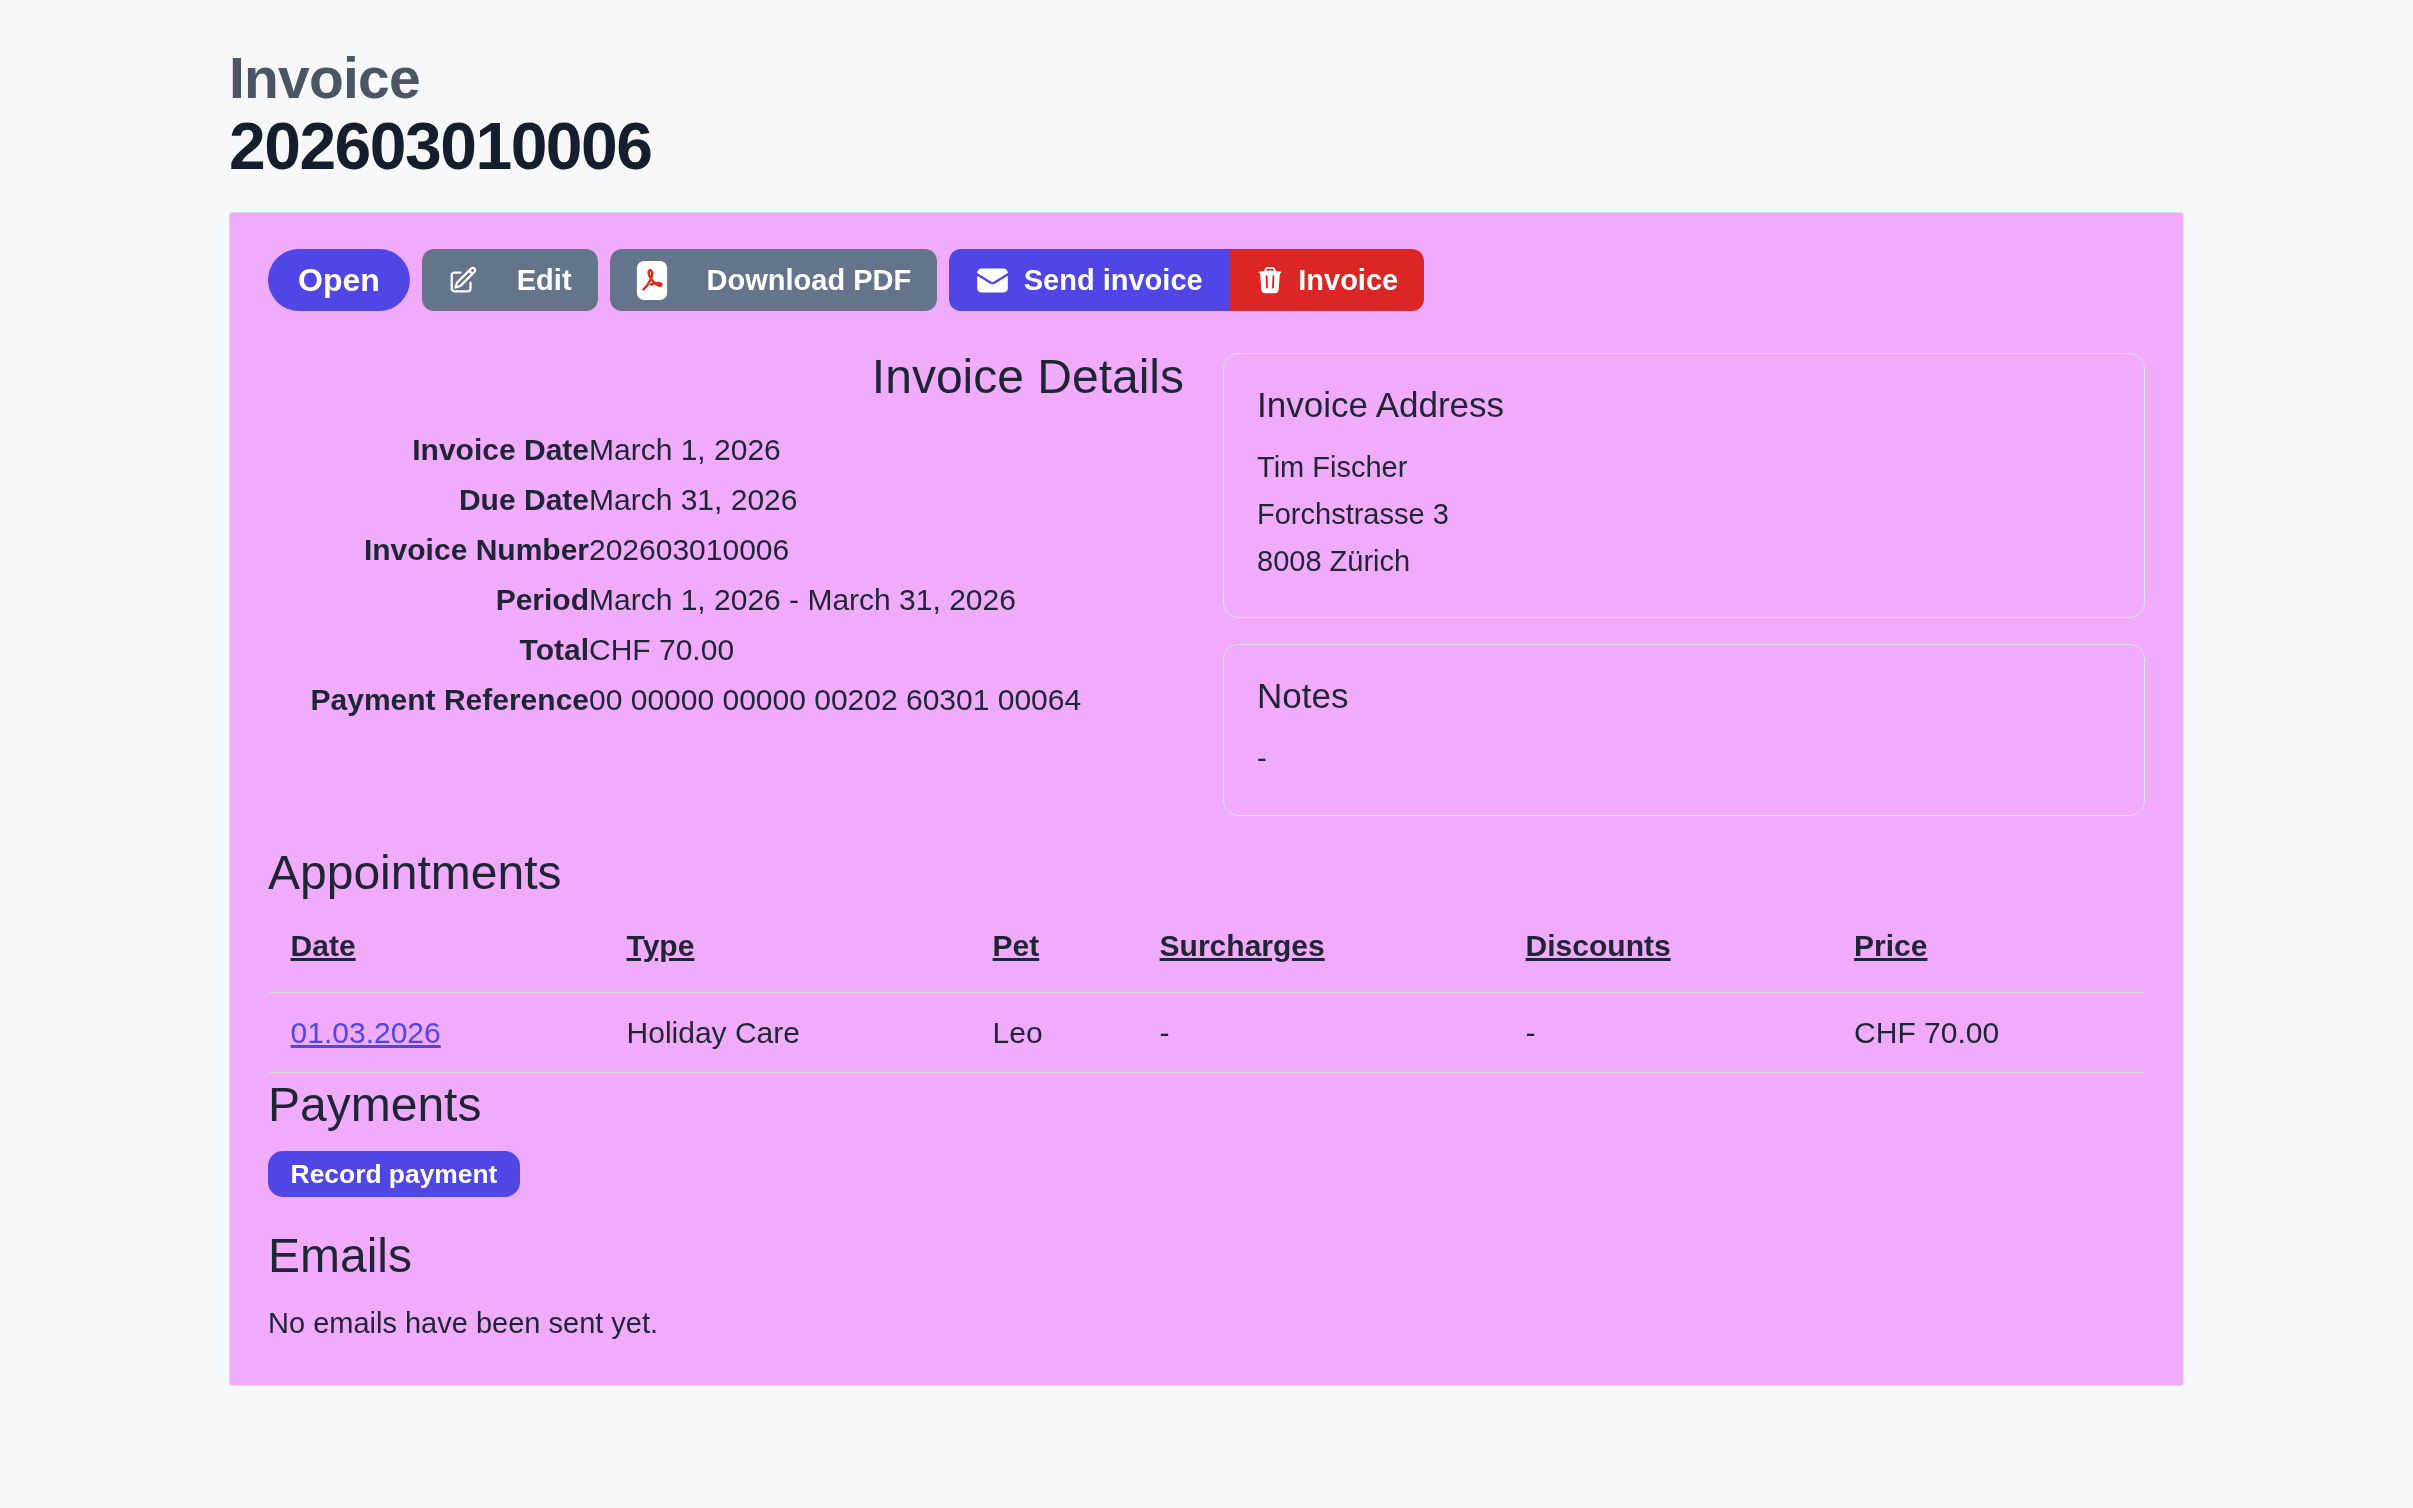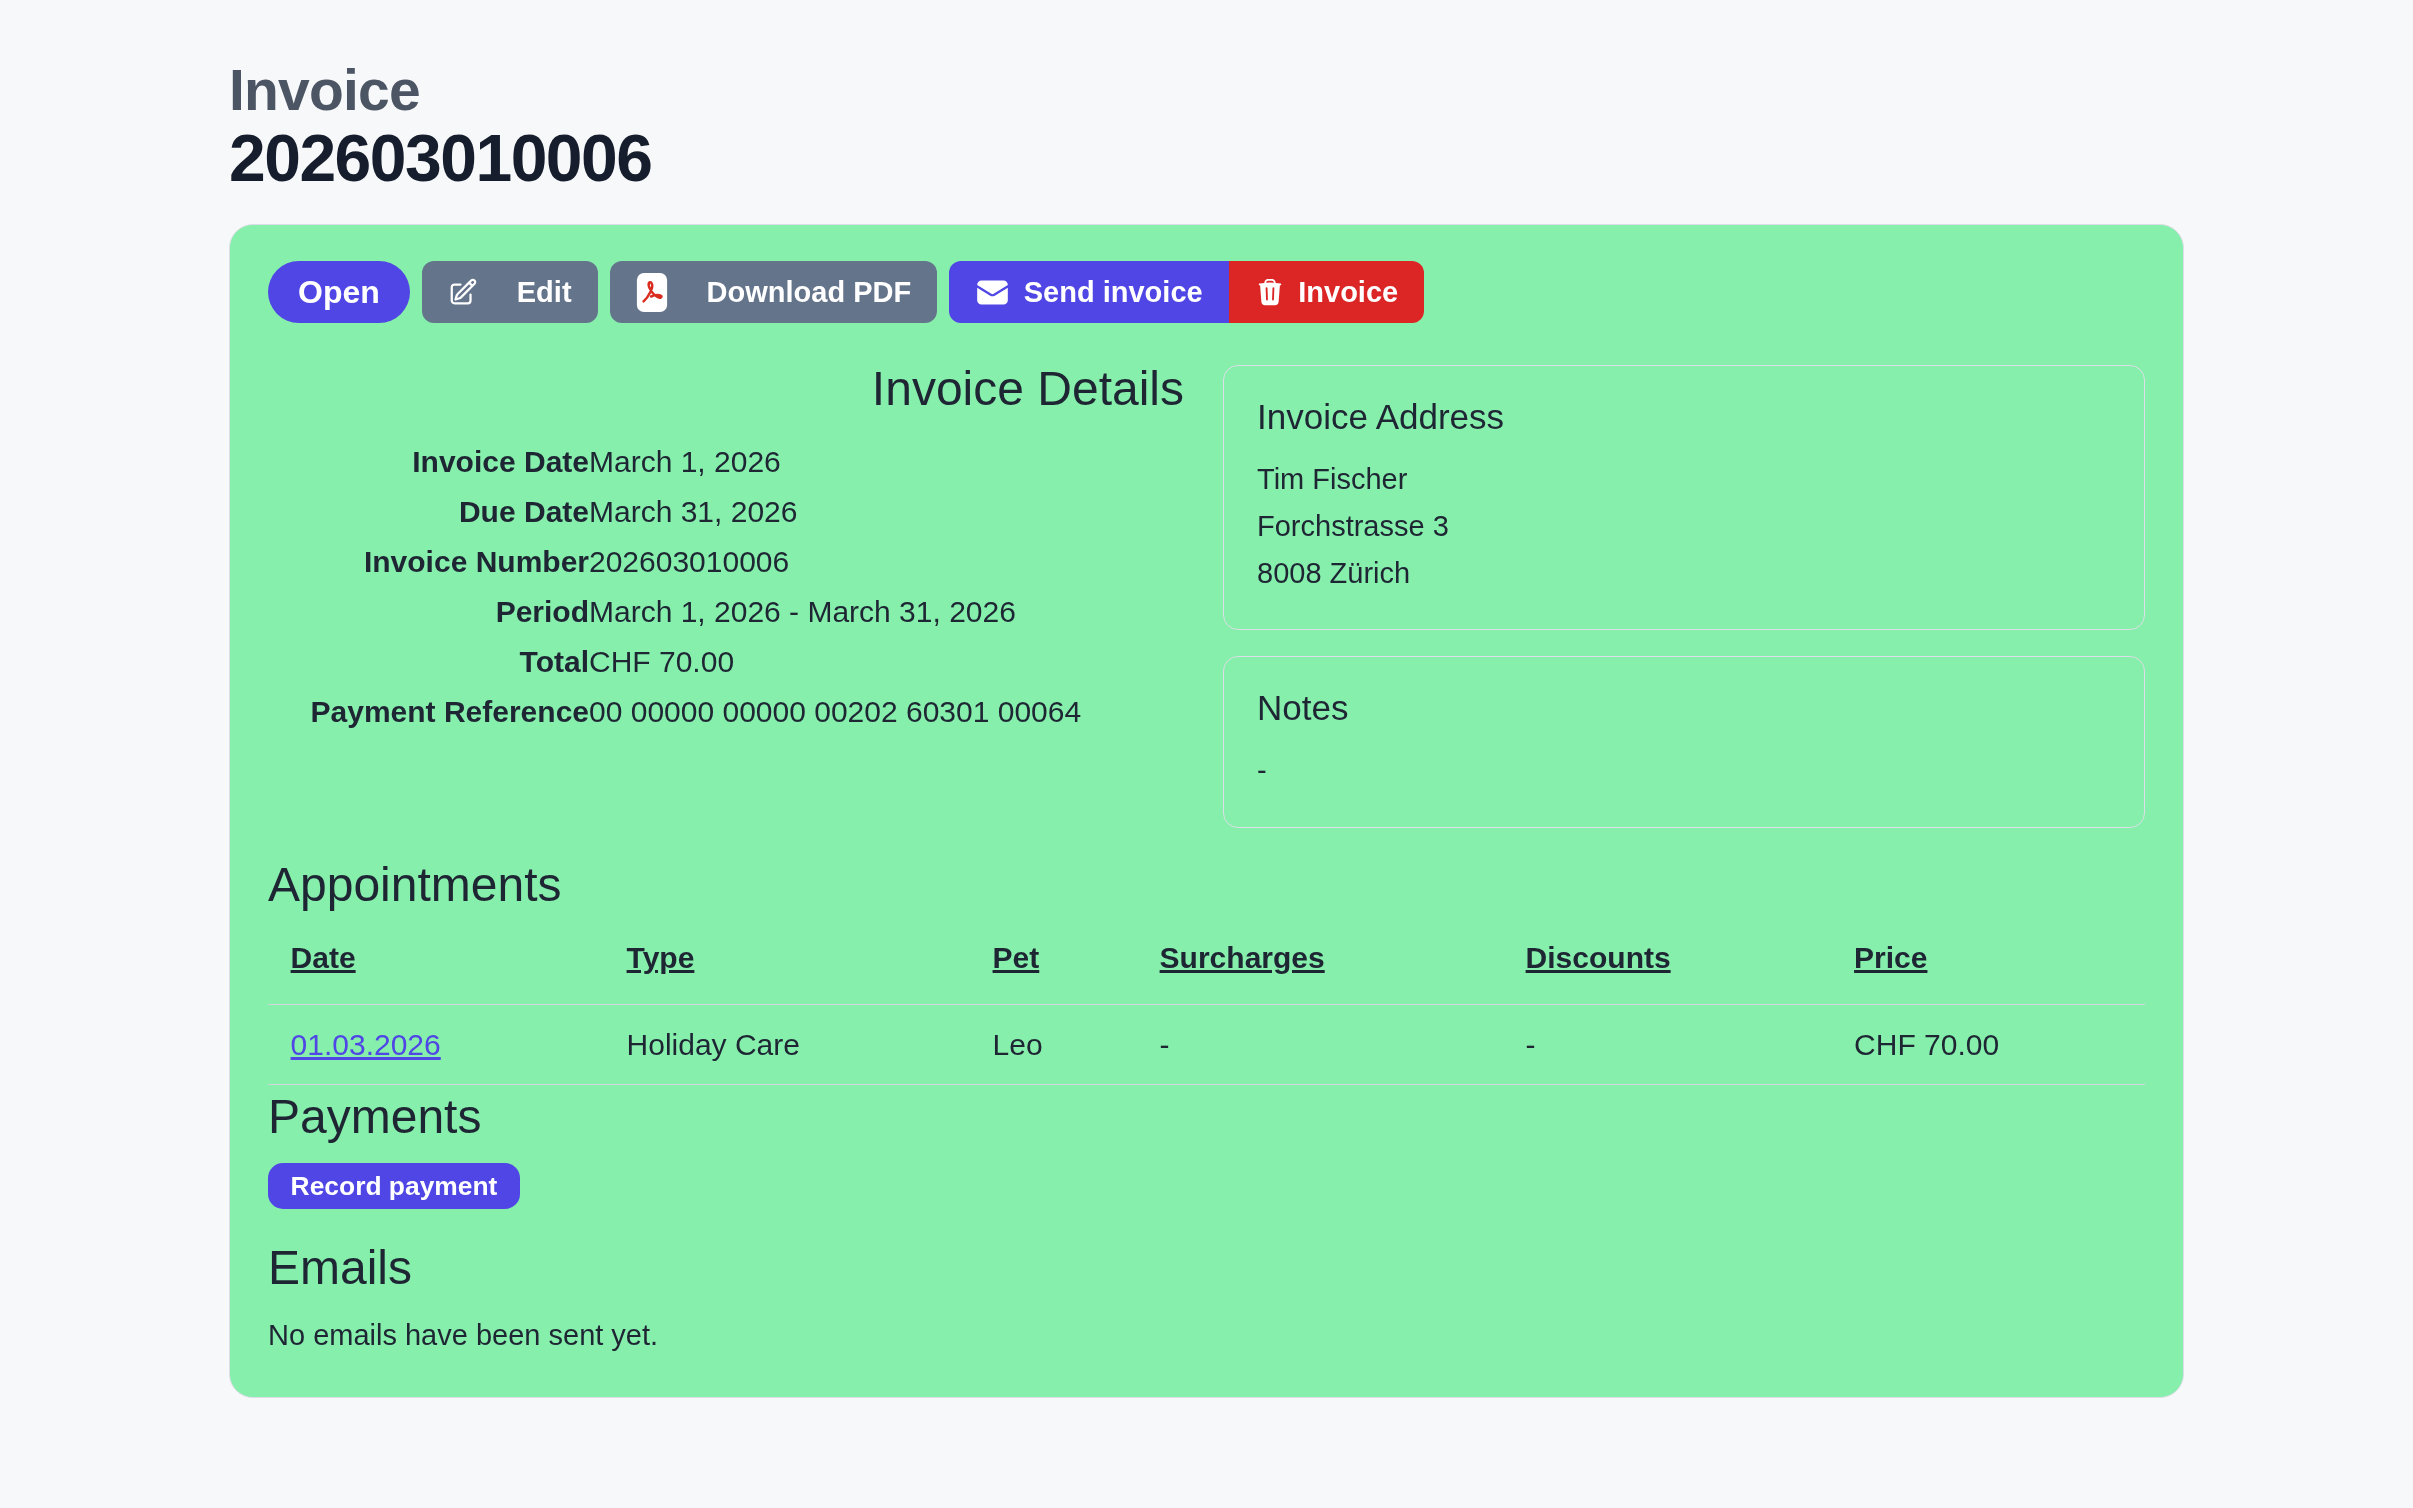--- a/index.html
+++ b/index.html
@@ -4,40 +4,40 @@
 <style>
   * { box-sizing: border-box; }
   html, body {
     margin: 0; padding: 0;
     width: 2413px; height: 1508px;
     background: #f7f8fa;
     font-family: "Liberation Sans", sans-serif;
     color: #1e2533;
     overflow: hidden;
   }
-  .container { width: 1955px; margin: 12px auto; padding-top: 47px; }
+  .container { width: 1955px; margin: 0 auto; padding-top: 47px; }
 
   
   .page-title-sub {
     font-size: 57px; font-weight: 700; color: #4b5563;
     line-height: 1.12; letter-spacing: -0.8px;
   }
   .page-title-main {
     font-size: 66px; font-weight: 700; color: #161d2c;
     line-height: 1.08; letter-spacing: -1.5px;
   }
 
   
   .main-card {
     margin-top: 30px;
     border: 1.5px solid #dbdfe5;
-    border-radius: 24px;
+    border-radius: 3px;
     padding: 36px 38px 45px 38px;
     min-height: 1139px;
-    background: #86efac;
+    background: #f0abfc;
   }
 
   
   .toolbar { display: flex; align-items: stretch; height: 62px; gap: 12px; }
   .status-badge {
     display: flex; align-items: center;
     background: #4f46e5; color: #ffffff;
     border-radius: 753px; padding: 0 30px;
     font-size: 32px; font-weight: 700;
   }

